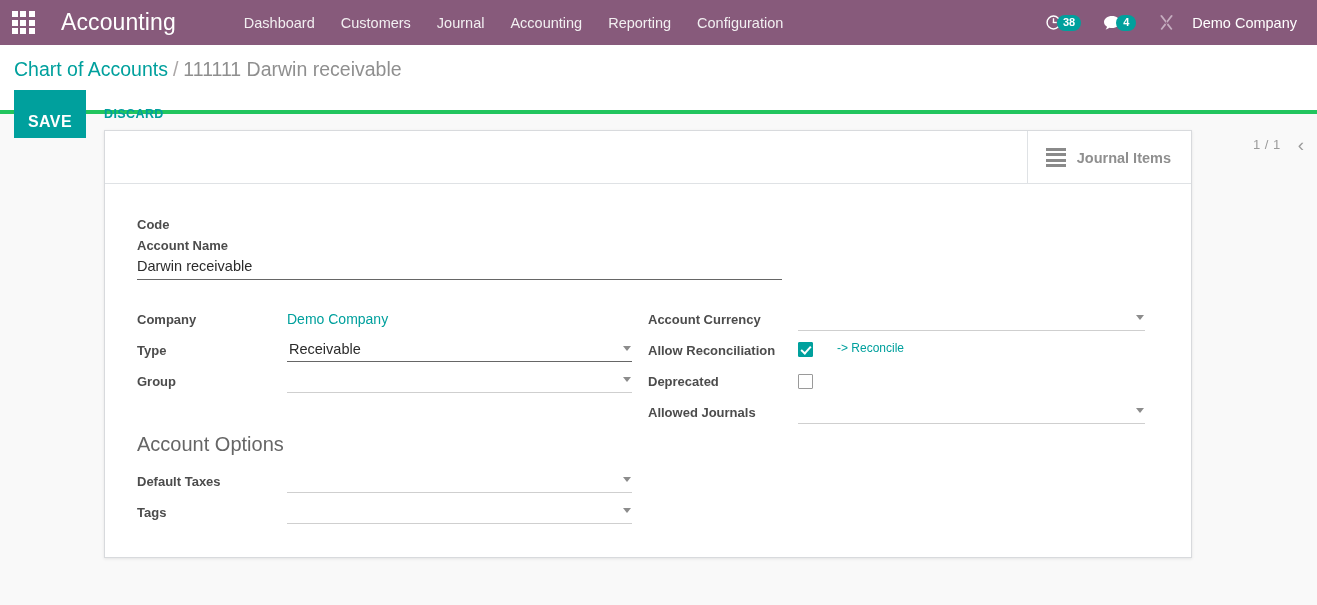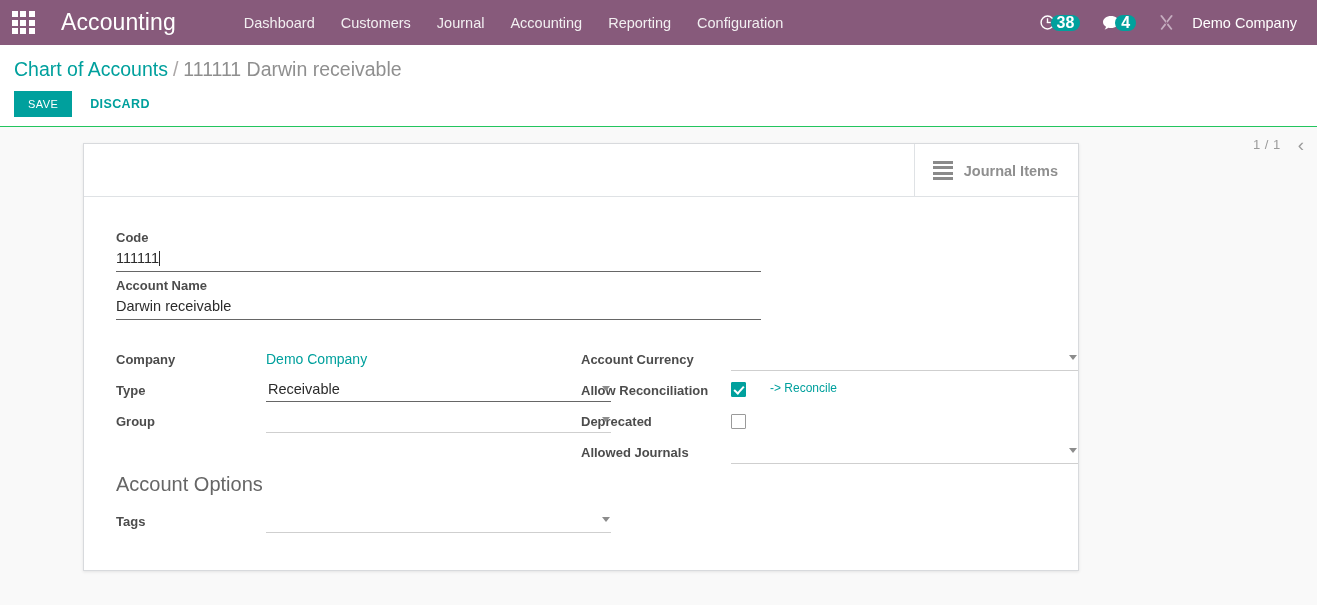--- a/index.html
+++ b/index.html
@@ -75,63 +75,63 @@
     align-items: center;
     padding: 0 11px;
     height: 45px;
     cursor: pointer;
     position: relative;
   }
   .sys-item svg { display: block; }
   .badge {
     background: #00A09D;
     color: #ffffff;
-    font-size: 16px;
+    font-size: 11px;
     font-weight: 700;
     border-radius: 9px;
     padding: 1px 6px 2px 6px;
     margin-left: -5px;
     line-height: 13px;
     min-width: 20px;
     text-align: center;
   }
   .username {
     color: #ffffff;
     font-size: 14.5px;
     padding: 0 8px 0 6px;
     cursor: pointer;
     white-space: nowrap;
   }
 
   
   .control-panel {
     background: #ffffff;
-    border-bottom: 1px solid #22c55e;
+    border-bottom: 4px solid #22c55e;
     padding: 0 14px;
     position: relative;
-    height: 82px;
+    height: 69px;
   }
   .breadcrumb {
     padding-top: 11px;
     font-size: 19.5px;
     line-height: 26px;
     white-space: nowrap;
   }
   .bc-link { color: #00A09D; cursor: pointer; }
   .bc-sep { color: #aaa6a6; margin: 0 5px; }
   .bc-active { color: #8f8f8f; }
 
   .btn-row { margin-top: 8px; display: flex; align-items: center; gap: 8px; }
   .btn-save {
     background: #00A09D;
     color: #ffffff;
-    font-size: 11px;
-    font-weight: 400;
+    font-size: 16px;
+    font-weight: 700;
     letter-spacing: .4px;
-    padding: 7px 14px 7px 14px;
+    padding: 23px 14px 7px 14px;
     border: none;
     cursor: pointer;
     font-family: "Liberation Sans", sans-serif;
   }
   .btn-discard {
     background: transparent;
     color: #00A09D;
     font-size: 12.5px;
     font-weight: 700;
     letter-spacing: .4px;
@@ -158,22 +158,22 @@
     padding: 0 3px;
   }
 
   
   .sheet-wrap {
     padding: 16px 0 0 0;
     height: 523px;
     overflow: hidden;
   }
   .sheet {
-    width: 996px;
-    margin-left: 83px;
+    width: 1088px;
+    margin-left: 104px;
     background: #ffffff;
     border: 1px solid #d8dadd;
     box-shadow: 0 1px 3px rgba(0,0,0,.09);
     min-height: 428px;
     position: relative;
   }
 
   
   .button-box {
     display: flex;
@@ -415,21 +415,20 @@
             <i></i>
         </span>
         <span class="stat-label">Journal Items</span>
       </div>
     </div>
 
     <div class="form-body">
 
       <div class="field-stack">
         <span class="f-label">Code</span>
-        <div class="field-input-big"><span>111111</span><span class="caret-bar"></span></div>
       </div>
 
       <div class="field-stack">
         <span class="f-label">Account Name</span>
         <div class="field-input-big">Darwin receivable</div>
       </div>
 
       <div class="row2" style="margin-top:28px;">
 
         <div class="col col-left">
@@ -493,30 +492,39 @@
           </div>
 
         </div>
       </div>
 
       <div class="row2">
 
         <div class="col col-left">
           <div class="sec-head">Account Options</div>
 
-
           <div class="frow">
-            <span class="f-label">Tags</span>
+            <span class="f-label">Default Taxes</span>
             <div class="fval">
               <div class="sel-field">
                 <input class="sel-input" value="" style="">
                 <span class="caret-down"></span>
               </div>
             </div>
           </div>
+
+          <div class="frow">
+            <span class="f-label">Tags</span>
+            <div class="fval">
+              <div class="sel-field">
+                <input class="sel-input" value="" style="">
+                <span class="caret-down"></span>
+              </div>
+            </div>
+          </div>
         </div>
 
         <div class="col">
 
           <div class="frow frow-r">
             <span class="f-label">Allowed Journals</span>
             <div class="fval">
               <div class="sel-field wide">
                 <input class="sel-input" value="" style="">
                 <span class="caret-down"></span>

